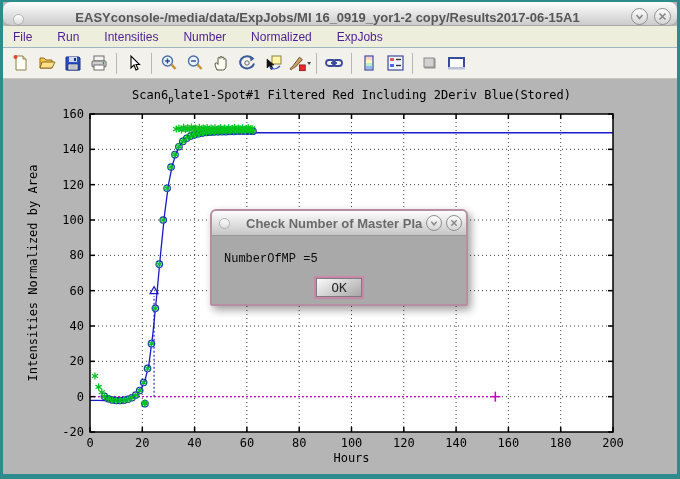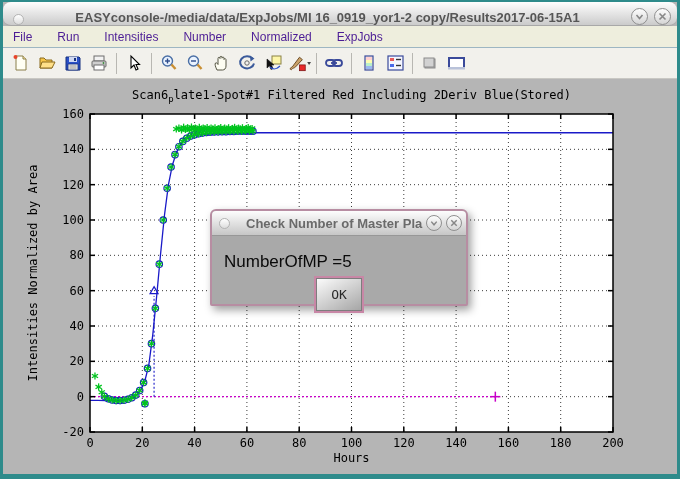--- a/index.html
+++ b/index.html
@@ -73,27 +73,27 @@
     display:flex;align-items:center;position:relative;overflow:hidden;
   }
   .dialog-title{
     font-size:13px;font-weight:bold;color:#6a6a6a;margin-left:16px;
     white-space:nowrap;overflow:hidden;flex:1;
   }
   .dialog-titlebar .round-btn{width:16px;height:16px;margin-right:4px;}
   .dialog-body{height:68px;position:relative;background:#a9a9a9;}
   .dialog-msg{
     position:absolute;left:12px;top:16px;
-    font-family:Liberation Sans, sans-serif;font-size:17px;color:#0a0a0a;
+    font-family:Liberation Mono, monospace;font-size:12px;color:#0a0a0a;
     display:flex;white-space:pre;
   }
   .dialog-msg .msg-right{margin-left:30px;}
   .ok-button{
     position:absolute;left:50%;top:42px;transform:translateX(-50%);
-    width:46px;height:33px;
+    width:46px;height:19px;
     background:linear-gradient(150deg,#fbfbfb,#a6a6a6);
     border:1px solid #7d7d7d;outline:2px solid #c887a6;
     font-family:"DejaVu Sans Mono",monospace;font-size:13px;color:#2a2a2a;
     line-height:15px;text-align:center;padding:0;cursor:default;
   }
 </style>
 </head>
 <body>
 
 <div class="window">

